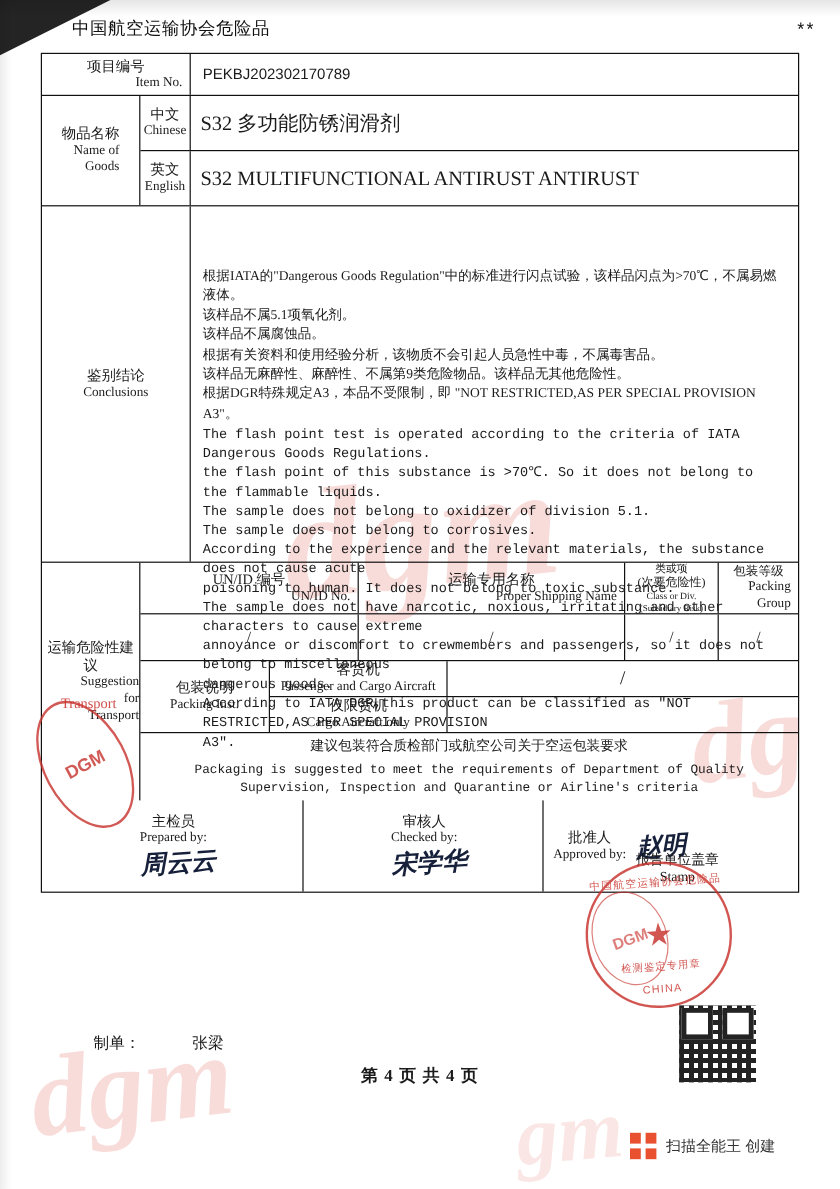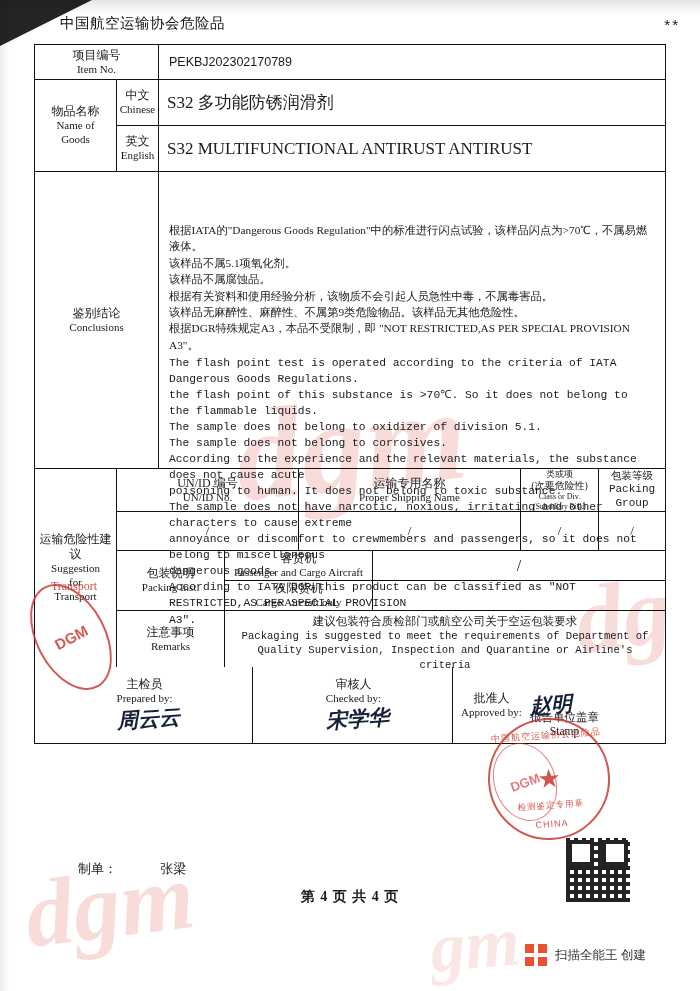--- a/index.html
+++ b/index.html
@@ -90,21 +90,21 @@
     flex-direction: column;
     justify-content: center;
   }
   .cell:last-child { border-right: none; }
   .lbl {
     font-size: 12px;
     line-height: 1.25;
     text-align: center;
     font-family: "Liberation Serif", serif;
   }
-  .lbl .en { font-size: 11px; }
+  .lbl .en { font-size: 11px; text-align: right; }
   .val {
     font-size: 12.5px;
     font-family: Liberation Sans, sans-serif;
     padding-left: 4px;
   }
 
   
   .r-item { height: 34px; }
   .r-item .c-label { width: 124px; }
   .r-item .c-value { flex: 1; justify-content: center; }
@@ -531,21 +531,21 @@
         </div>
         <div class="cell c3">
           <div class="lbl" style="font-size:9px;line-height:1.2;">
             <div>类或项</div>
             <div style="font-size:10px;">(次要危险性)</div>
             <div style="font-size:8px;">Class or Div.</div>
             <div style="font-size:7.5px;">(Subsidiary Risk)</div>
           </div>
         </div>
         <div class="cell c4">
-          <div class="lbl" style="font-size:10.5px;font-family:Liberation Mono, monospace;">
+          <div class="lbl" style="font-size:10.5px;">
             <div>包装等级</div>
             <div class="en">Packing</div>
             <div class="en">Group</div>
           </div>
         </div>
       </div>
 
       <div class="trow un-vals slashrow">
         <div class="cell c1">
           <div class="slash">/</div>
@@ -584,26 +584,20 @@
                 <div>仅限货机</div>
                 <div class="en">Cargo Aircraft only</div>
               </div>
             </div>
             <div class="pl-val"></div>
           </div>
         </div>
       </div>
 
       <div class="remarks">
-        <div class="rm-lbl">
-          <div class="lbl">
-            <div>注意事项</div>
-            <div class="en">Remarks</div>
-          </div>
-        </div>
         <div class="rm-body">
           <div class="rm-zh">建议包装符合质检部门或航空公司关于空运包装要求</div>
           <div class="rm-en">Packaging is suggested to meet the requirements of Department of Quality Supervision, Inspection and
 Quarantine or Airline's criteria</div>
         </div>
       </div>
 
     </div>
   </div>
 

